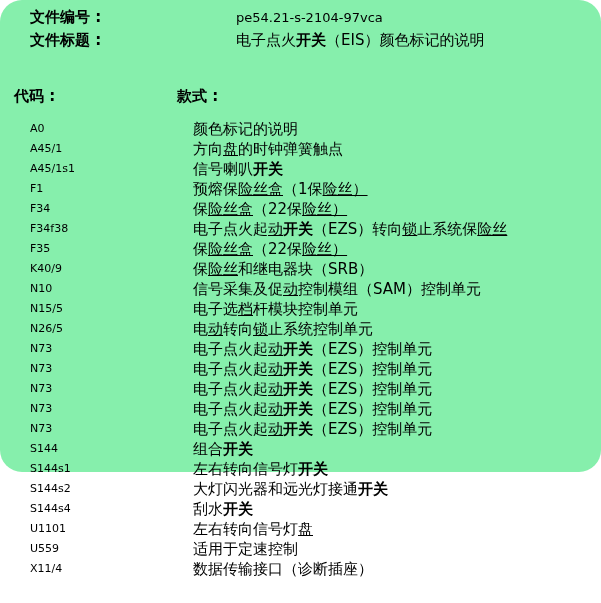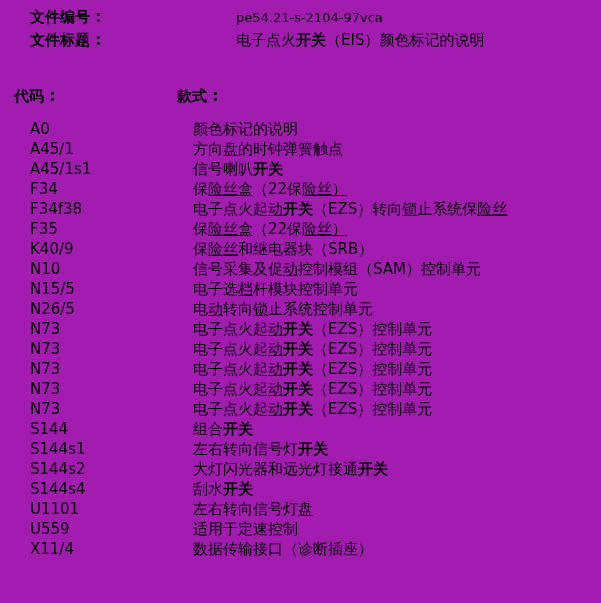--- a/index.html
+++ b/index.html
@@ -10,22 +10,23 @@
   body {
     width: 601px;
     height: 603px;
     overflow: hidden;
     color: #000000;
     font-family: "DejaVu Sans", sans-serif;
   }
   .page {
     position: relative;
     width: 601px;
-    height: 603px;
-    background: #a21caf;
+    height: 472px;
+    background: #86efac;
+    border-radius: 22px;
   }
   .header {
     position: absolute;
     left: 30px;
     top: 6px;
     white-space: nowrap;
   }
   .hrow {
     height: 23px;
     line-height: 23px;
@@ -60,21 +61,21 @@
     top: 119px;
   }
   .row {
     height: 20px;
     line-height: 20px;
     white-space: nowrap;
   }
   .code {
     display: inline-block;
     width: 163px;
-    font-size: 15px;
+    font-size: 11px;
     vertical-align: top;
   }
   .desc {
     font-size: 15px;
     vertical-align: top;
   }
   .seg-b { font-weight: bold; }
   .seg-u { text-decoration: underline; }
 </style>
 </head>
@@ -101,20 +102,23 @@
   </div>
 
   <div class="row">
     <span class="code">A45/1</span><span class="desc"><span>方向</span><span class="seg-u">盘</span><span>的时钟弹簧触点</span></span>
   </div>
 
   <div class="row">
     <span class="code">A45/1s1</span><span class="desc"><span>信号喇叭</span><span class="seg-b">开关</span></span>
   </div>
 
+  <div class="row">
+    <span class="code">F1</span><span class="desc"><span>预熔保</span><span class="seg-u">险丝盒</span><span>（1保</span><span class="seg-u">险丝）</span></span>
+  </div>
 
   <div class="row">
     <span class="code">F34</span><span class="desc"><span>保</span><span class="seg-u">险丝盒</span><span>（22保</span><span class="seg-u">险丝）</span></span>
   </div>
 
   <div class="row">
     <span class="code">F34f38</span><span class="desc"><span>电子点火起</span><span class="seg-u">动</span><span class="seg-b">开关</span><span>（EZS）转向</span><span class="seg-u">锁</span><span>止系统保</span><span class="seg-u">险丝</span></span>
   </div>
 
   <div class="row">

